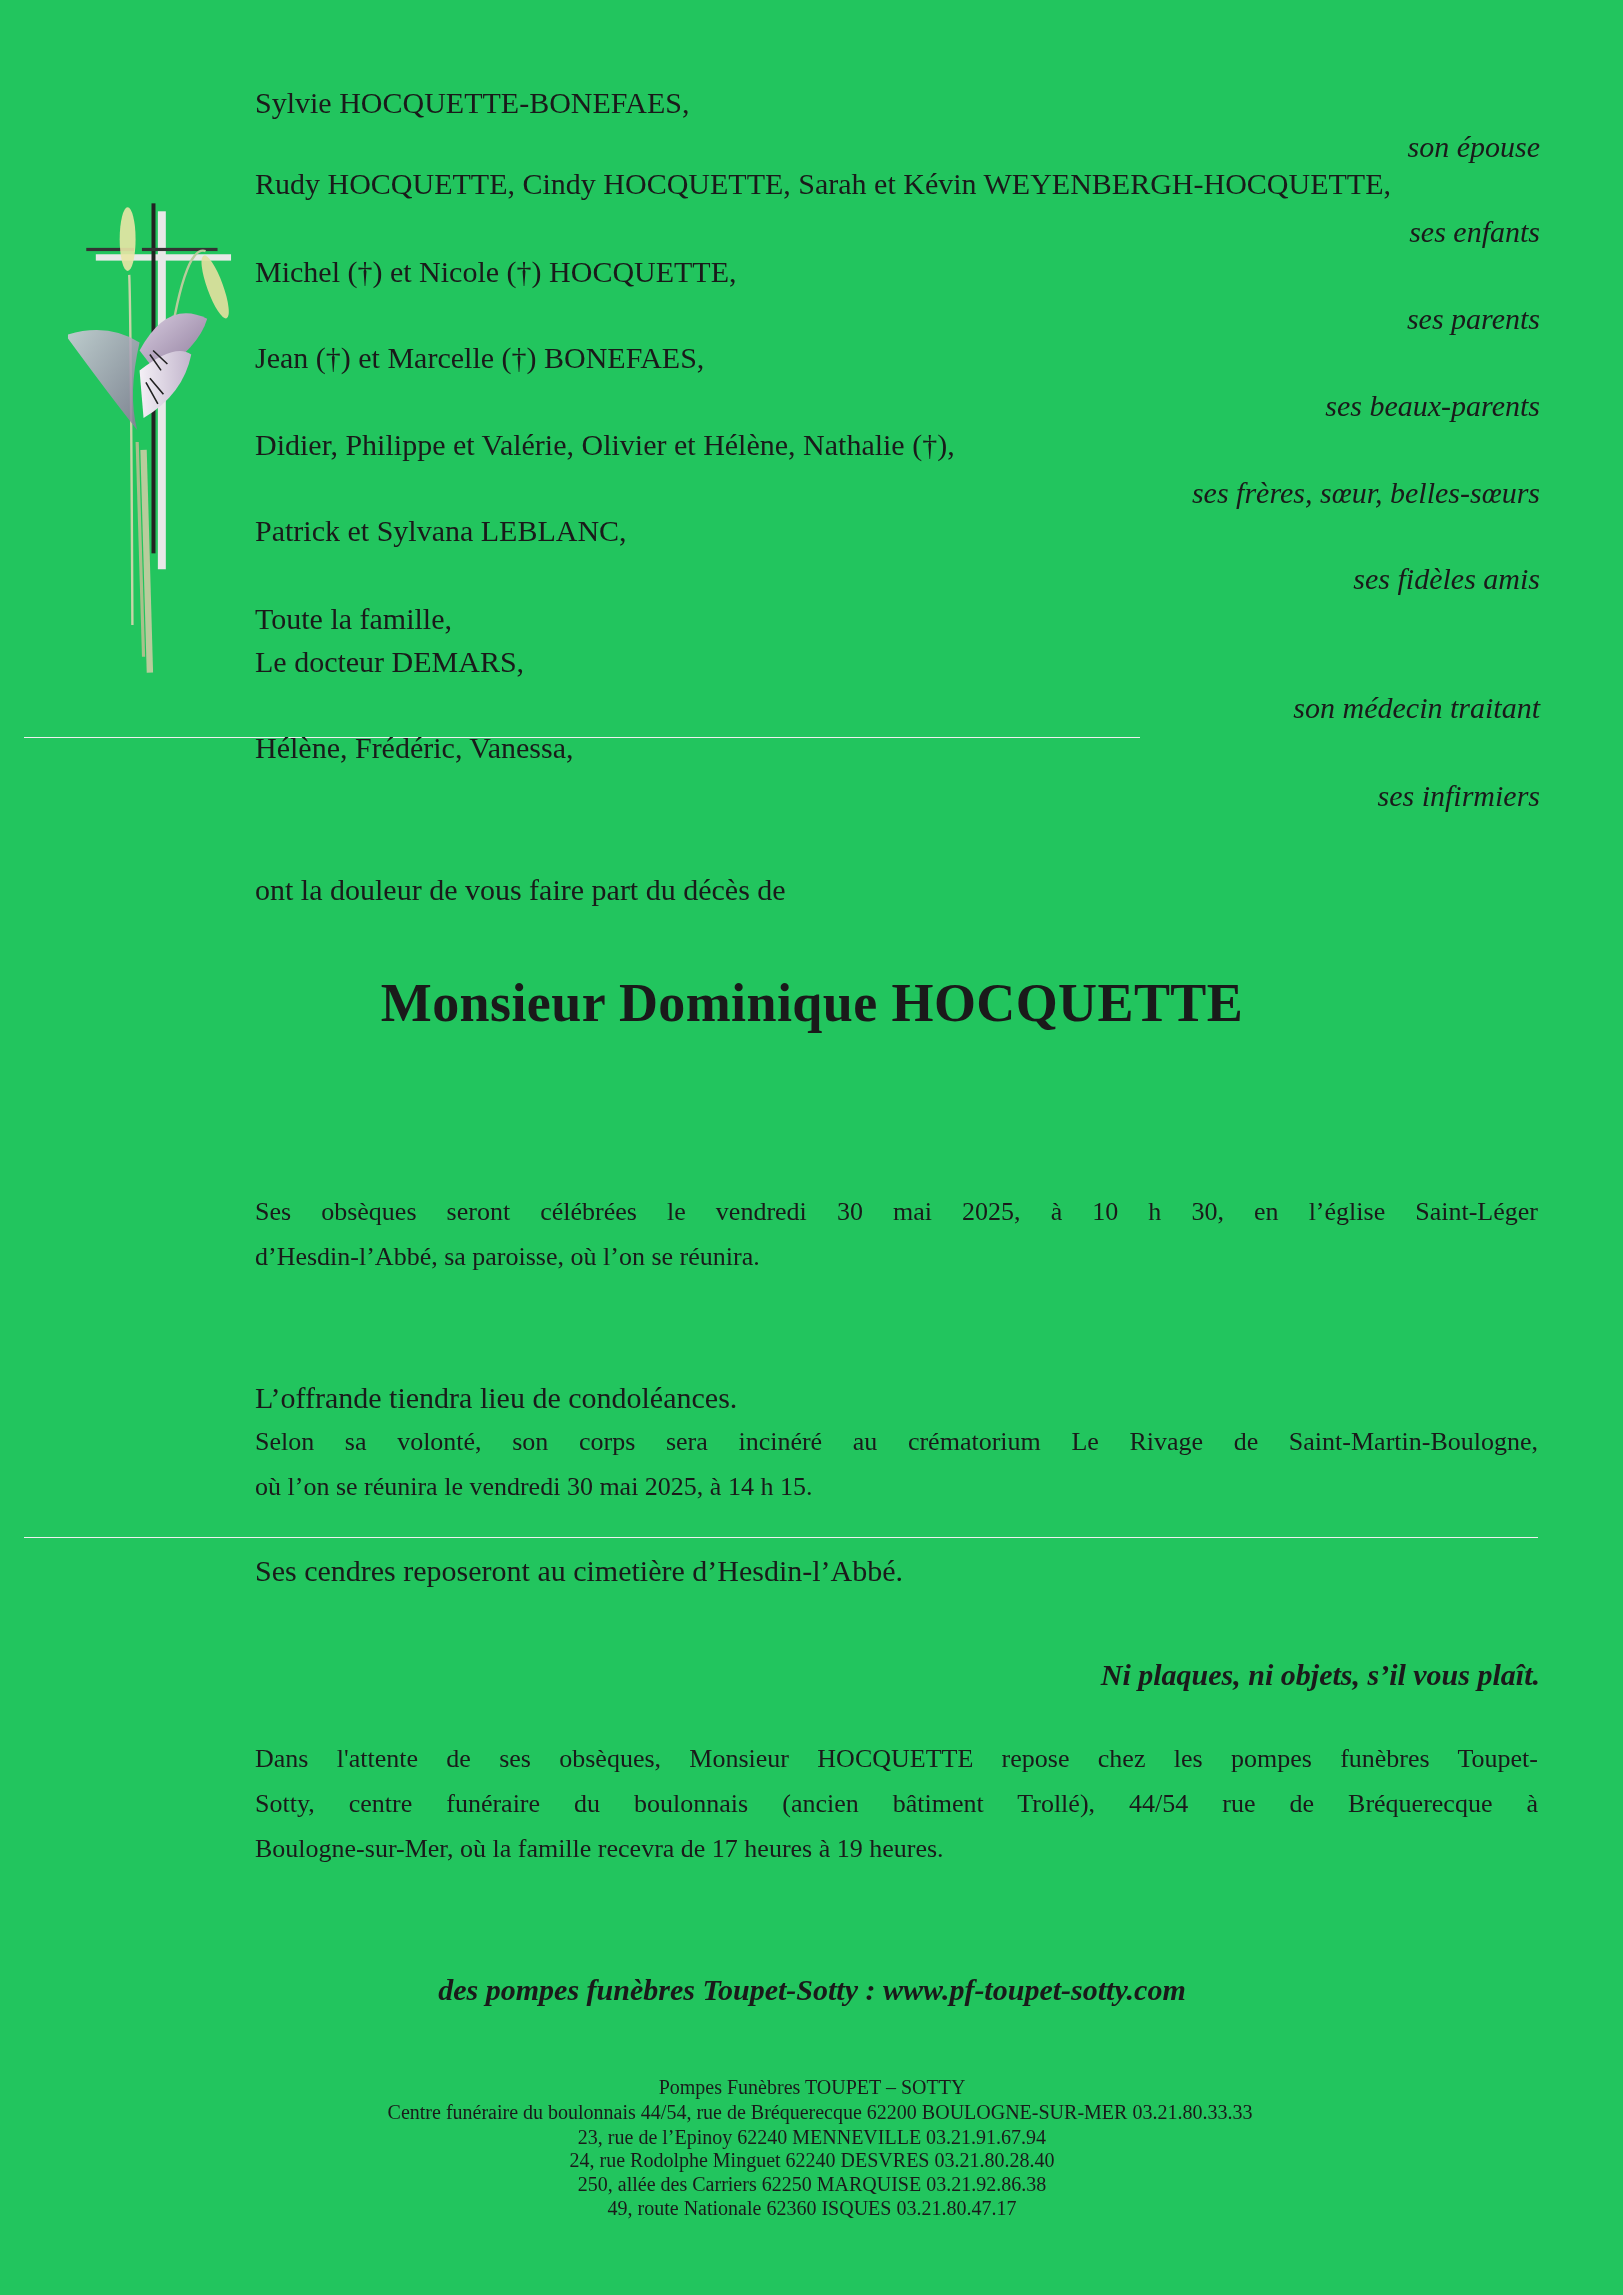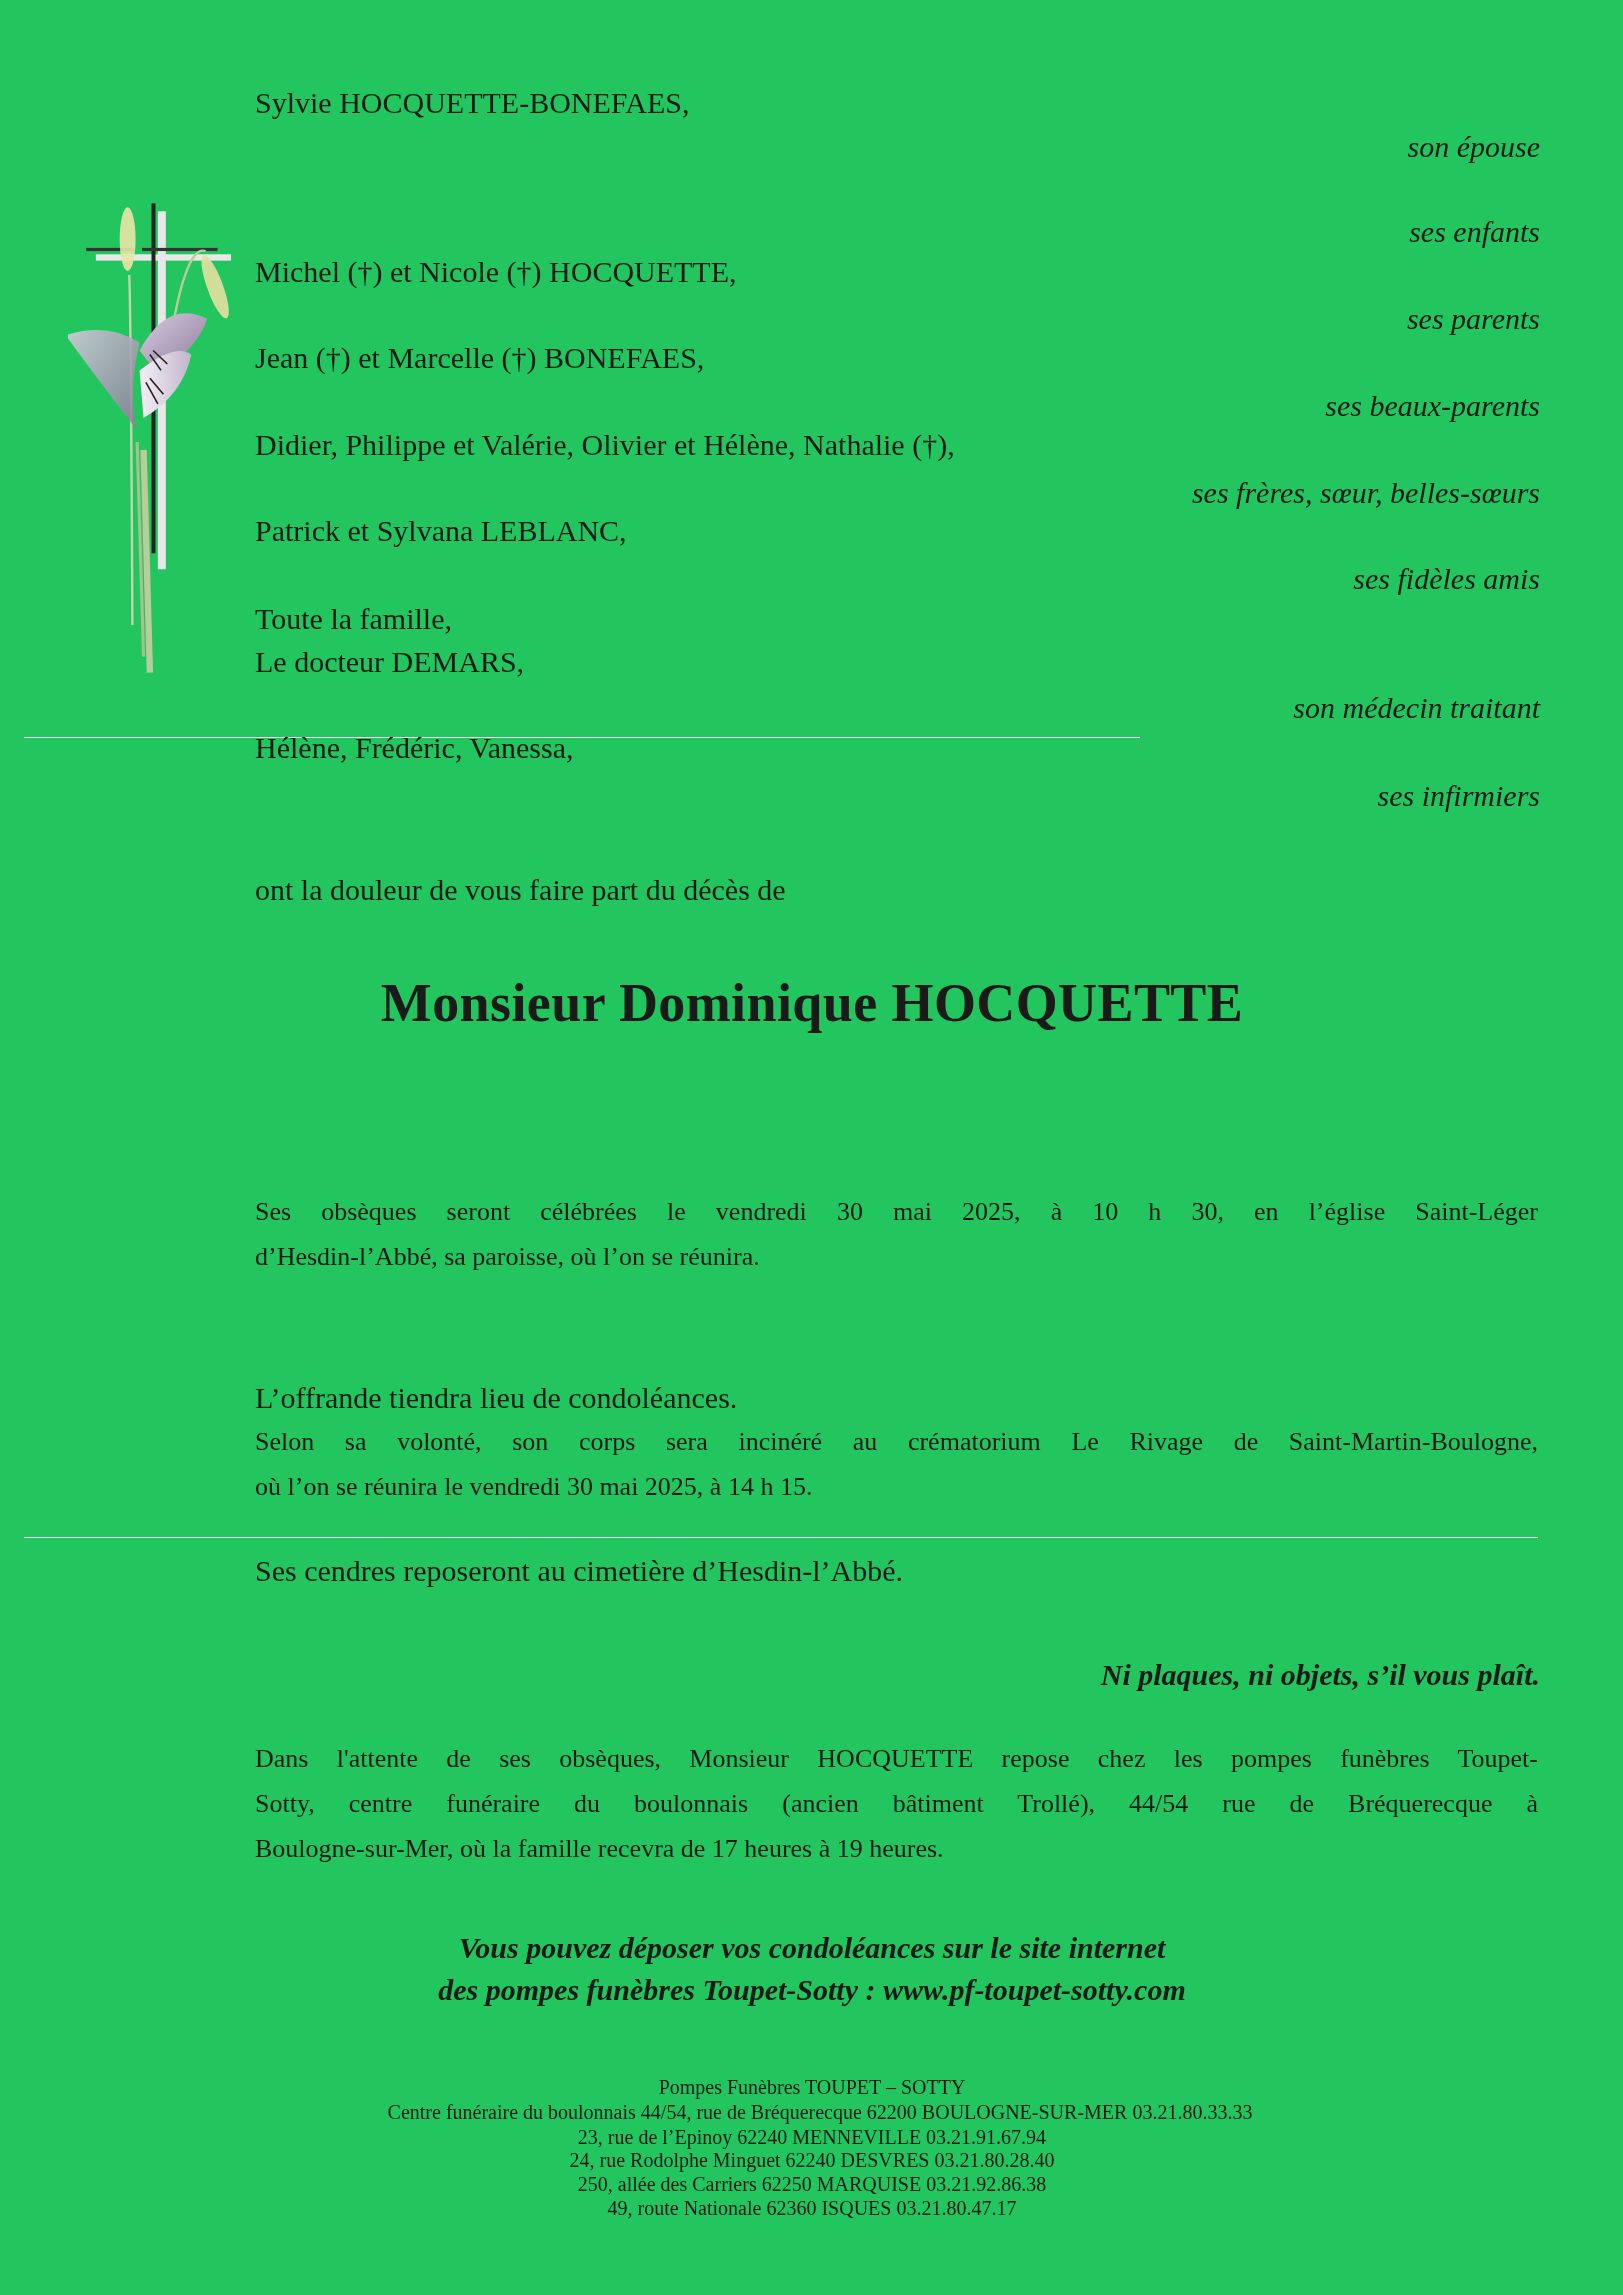--- a/index.html
+++ b/index.html
@@ -57,20 +57,21 @@
     <path d="M95 240 Q140 205 160 220 Q150 270 100 300 Z" fill="url(#lilyB)"></path>
     <path d="M108 220 L122 240 M112 215 L130 232 M103 255 L118 282 M108 250 L125 270" stroke="#222" stroke-width="2"></path>
   </svg>
 
   <div class="scanline" style="top:737px; width:1116px;"></div>
   <div class="scanline" style="top:1537px; width:1514px;"></div>
 
   <div class="line" style="top:88px;">Sylvie HOCQUETTE-BONEFAES,</div>
   <div class="rel" style="top:132px;">son épouse</div>
 
+  <div class="line" style="top:169px;">Rudy HOCQUETTE, Cindy HOCQUETTE, Sarah et Kévin WEYENBERGH-HOCQUETTE,</div>
   <div class="rel" style="top:217px;">ses enfants</div>
 
   <div class="line" style="top:257px;">Michel (†) et Nicole (†) HOCQUETTE,</div>
   <div class="rel" style="top:304px;">ses parents</div>
 
   <div class="line" style="top:343px;">Jean (†) et Marcelle (†) BONEFAES,</div>
   <div class="rel" style="top:391px;">ses beaux-parents</div>
 
   <div class="line" style="top:430px;">Didier, Philippe et Valérie, Olivier et Hélène, Nathalie (†),</div>
   <div class="rel" style="top:478px;">ses frères, sœur, belles-sœurs</div>
@@ -106,21 +107,20 @@
   <div class="line" style="top:1556px;">Ses cendres reposeront au cimetière d’Hesdin-l’Abbé.</div>
 
   <div class="note">Ni plaques, ni objets, s’il vous plaît.</div>
 
   <div class="just" style="top:1736px;">
     <span>Dans l'attente de ses obsèques, Monsieur HOCQUETTE repose chez les pompes funèbres Toupet-</span>
     <span>Sotty, centre funéraire du boulonnais (ancien bâtiment Trollé), 44/54 rue de Bréquerecque à</span>
     <span class="last">Boulogne-sur-Mer, où la famille recevra de 17 heures à 19 heures.</span>
   </div>
 
-  <div class="web" style="top:1933px;">Vous pouvez déposer vos condoléances sur le site internet</div>
   <div class="web" style="top:1975px;">des pompes funèbres Toupet-Sotty : www.pf-toupet-sotty.com</div>
 
   <div class="foot" style="top:2077px;">Pompes Funèbres TOUPET – SOTTY</div>
   <div class="foot" style="top:2102px;margin-left:8px;">Centre funéraire du boulonnais 44/54, rue de Bréquerecque 62200 BOULOGNE-SUR-MER  03.21.80.33.33</div>
   <div class="foot" style="top:2127px;">23, rue de l’Epinoy 62240 MENNEVILLE  03.21.91.67.94</div>
   <div class="foot" style="top:2150px;">24, rue Rodolphe Minguet 62240 DESVRES 03.21.80.28.40</div>
   <div class="foot" style="top:2174px;">250, allée des Carriers  62250 MARQUISE  03.21.92.86.38</div>
   <div class="foot" style="top:2198px;">49, route Nationale 62360 ISQUES 03.21.80.47.17</div>
 </div>
 

